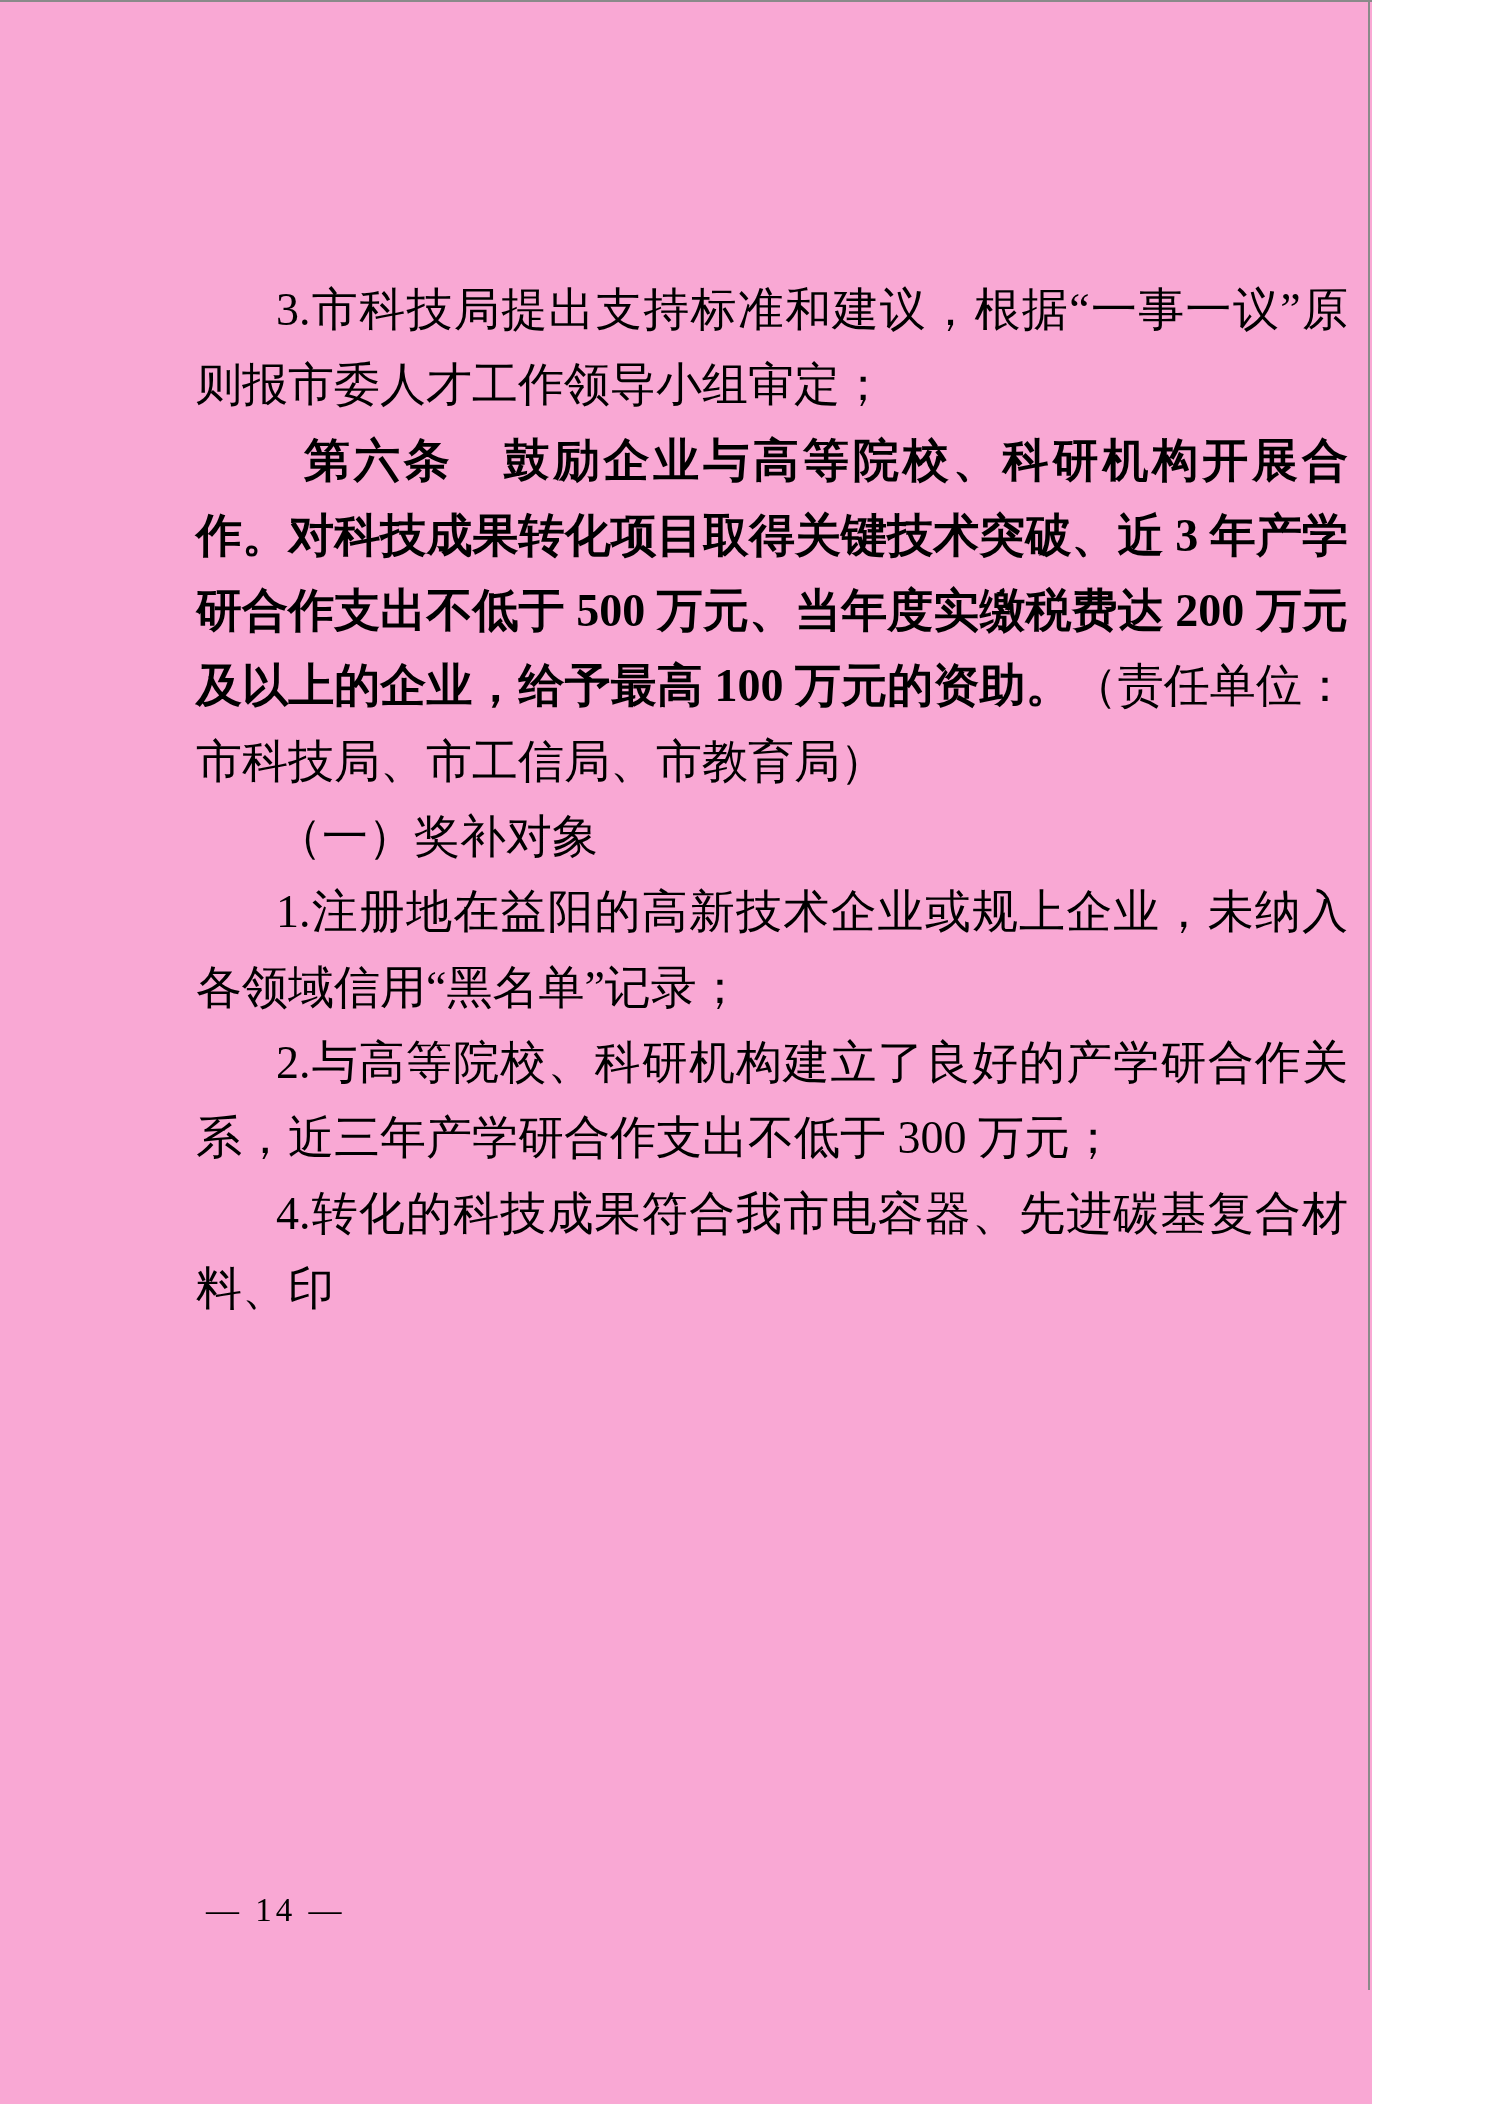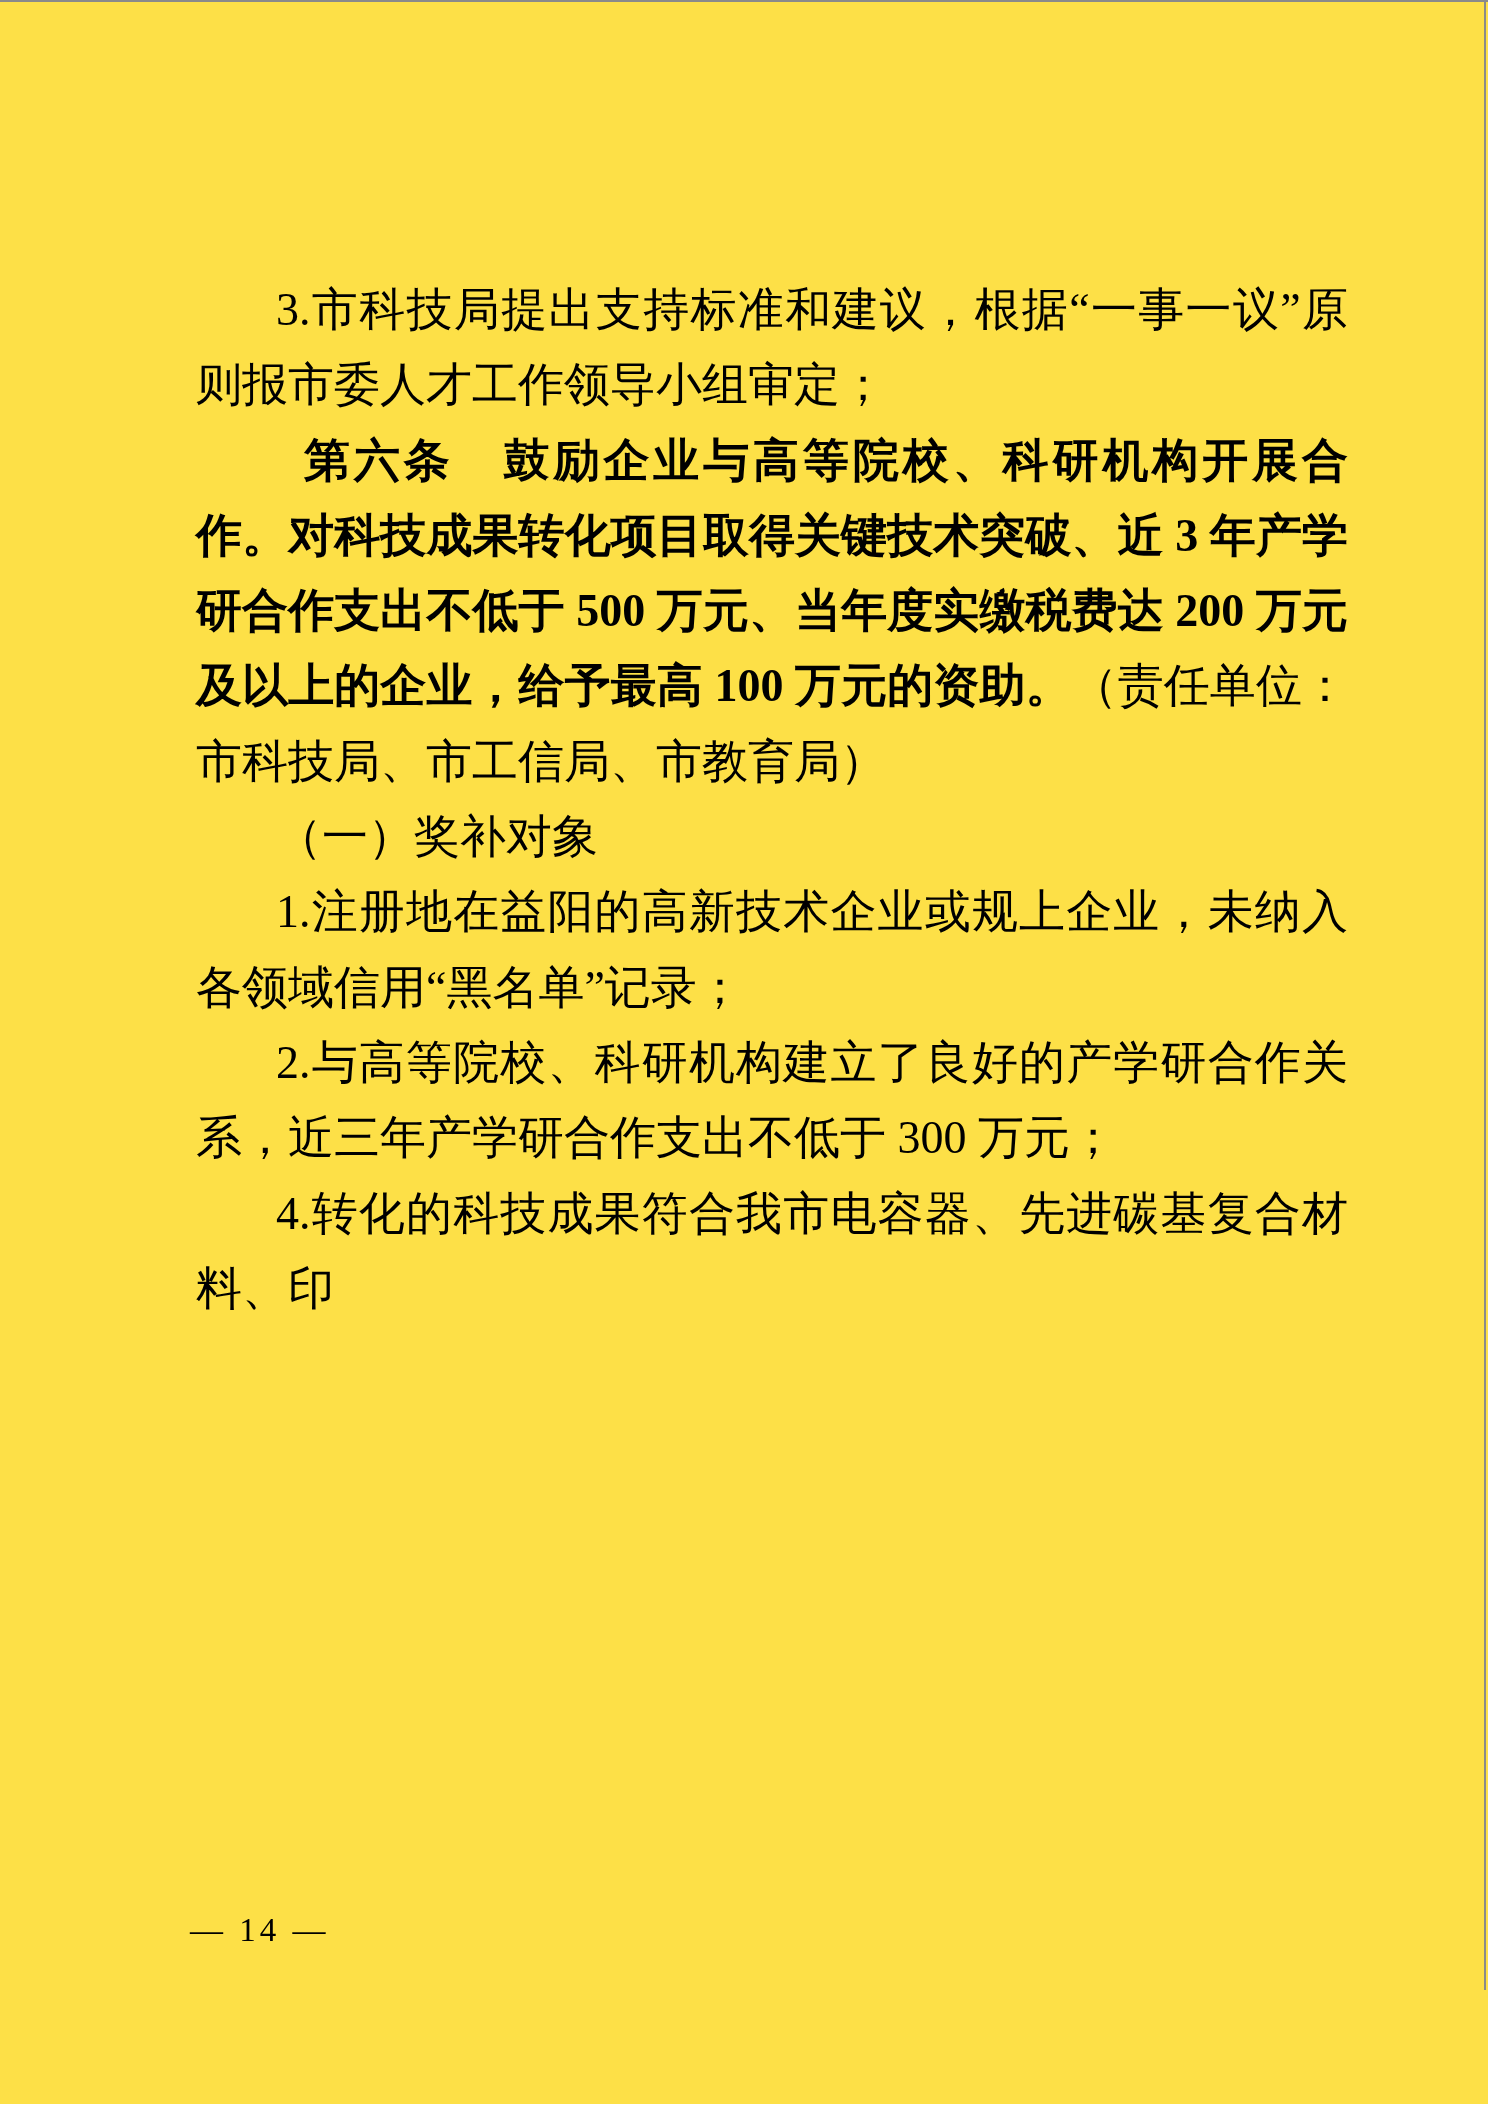--- a/index.html
+++ b/index.html
@@ -2,23 +2,23 @@
 <html><head>
 <meta charset="utf-8">
 <style>
   html, body {
     margin: 0;
     padding: 0;
     background: #ffffff;
   }
   .page {
     position: relative;
-    width: 1488px;
+    width: 1372px;
     height: 2104px;
-    background: #fde047;
+    background: #f9a8d4;
     overflow: hidden;
     font-family: "Liberation Serif", "DejaVu Serif", serif;
     color: #000000;
   }
   .edge-top {
     position: absolute;
     top: 0; left: 0;
     width: 1488px; height: 2px;
     background: #8a8a8a;
   }
@@ -41,26 +41,25 @@
   .content p {
     margin: 0;
     padding: 0;
     text-indent: 80px;
   }
   .seg-regular { font-weight: 400; }
   .seg-bold    { font-weight: 700; margin-left: 28px; }
   .seg-kaiti   { font-weight: 400; }
   .page-number {
     position: absolute;
-    left: 190px;
+    left: 206px;
     top: 1892px;
     font-size: 33px;
     letter-spacing: 4px;
     white-space: nowrap;
-    margin-top: 20px;
   }
 </style>
 </head>
 <body>
 
 <div class="page">
   <div class="edge-top"></div>
   <div class="edge-right"></div>
 
   <div class="content" id="content">

